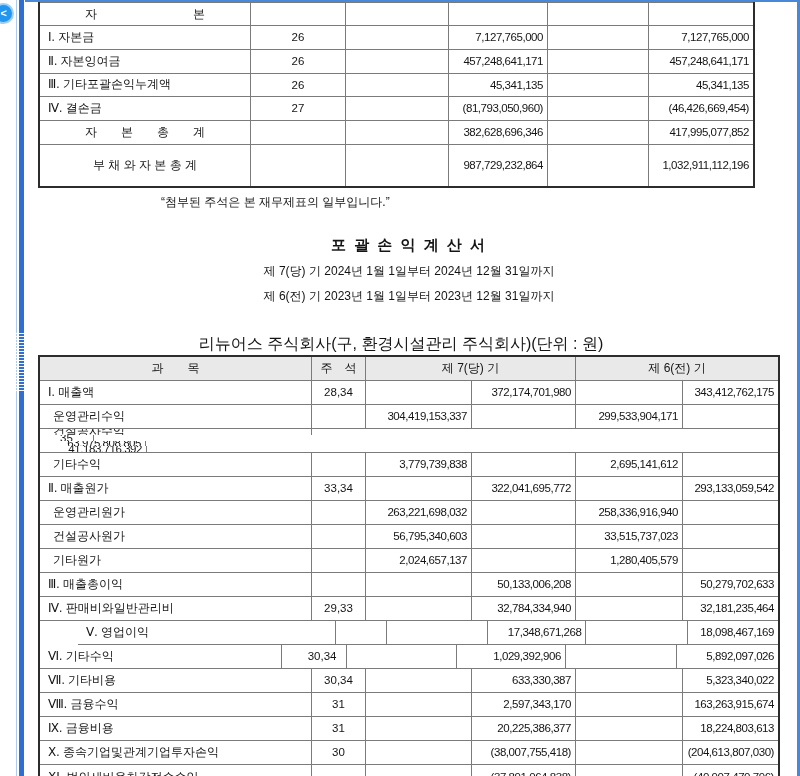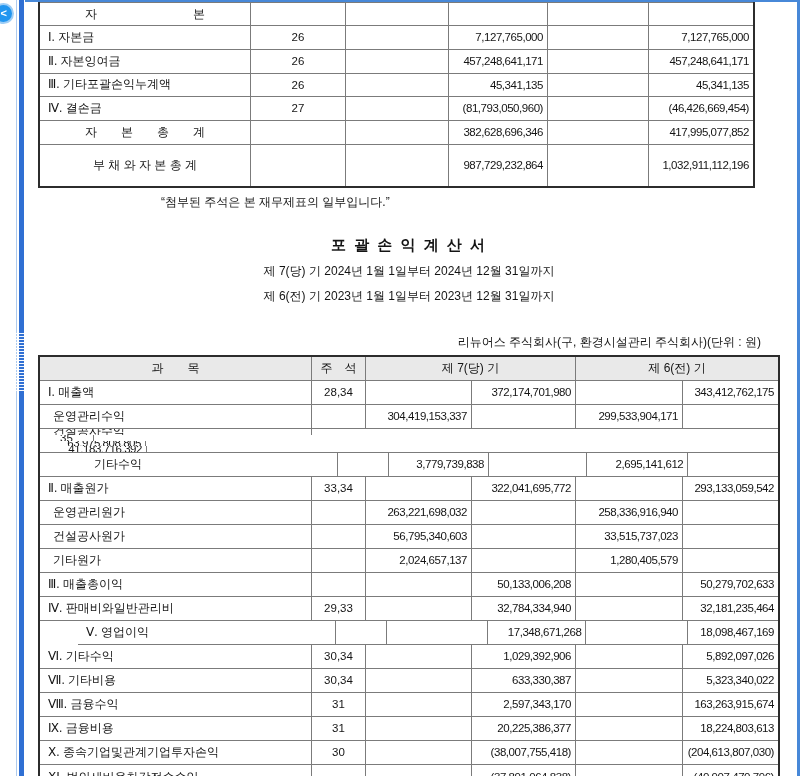--- a/index.html
+++ b/index.html
@@ -43,22 +43,22 @@
   
   .iw0{width:272px}.iw1{width:54px}.iw2{width:106px}.iw3{width:104px}.iw4{width:107px}.iw5{width:95px}
   .iwCur{width:210px}.iwPri{width:202px}
   
   .note-line{position:absolute;left:161px;top:194px;font-size:12px;}
   .stmt-title{position:absolute;left:40px;top:236px;width:738px;text-align:center;
     font-weight:bold;font-size:15px;letter-spacing:2px;}
   .period{position:absolute;left:40px;width:738px;text-align:center;font-size:12px;}
   .period-1{top:263px;}
   .period-2{top:288px;}
-  .company-row{position:absolute;left:23px;top:334px;width:738px;display:flex;
-    justify-content:flex-end;font-size:12px;}
+  .company-row{position:absolute;left:32px;top:334px;width:738px;display:flex;
+    justify-content:center;font-size:16px;}
 </style>
 </head>
 <body>
 
 <div class="viewport">
 
   <div class="frame-top"></div>
   <div class="frame-right"></div>
 
   <div class="splitter">
@@ -311,21 +311,21 @@
         <div class="cell iw3 num">
           <span></span>
         </div>
         <div class="cell iw4 num">
           <span>41,183,716,392</span>
         </div>
         <div class="cell iw5 num">
           <span></span>
         </div>
       </div>
-      <div class="frow" style="height: 24px; padding-left: 41px;">
+      <div class="frow" style="height: 24px;">
         <div class="cell iw0 lbl sub">
           <span>기타수익</span>
         </div>
         <div class="cell iw1 note-c">
           <span></span>
         </div>
         <div class="cell iw2 num">
           <span>3,779,739,838</span>
         </div>
         <div class="cell iw3 num">
@@ -471,21 +471,21 @@
         <div class="cell iw3 num">
           <span>17,348,671,268</span>
         </div>
         <div class="cell iw4 num">
           <span></span>
         </div>
         <div class="cell iw5 num">
           <span>18,098,467,169</span>
         </div>
       </div>
-      <div class="frow" style="height: 24px;">
+      <div class="frow" style="height: 24px; gap: 16px;">
         <div class="cell iw0 lbl">
           <span>Ⅵ. 기타수익</span>
         </div>
         <div class="cell iw1 note-c">
           <span>30,34</span>
         </div>
         <div class="cell iw2 num">
           <span></span>
         </div>
         <div class="cell iw3 num">

